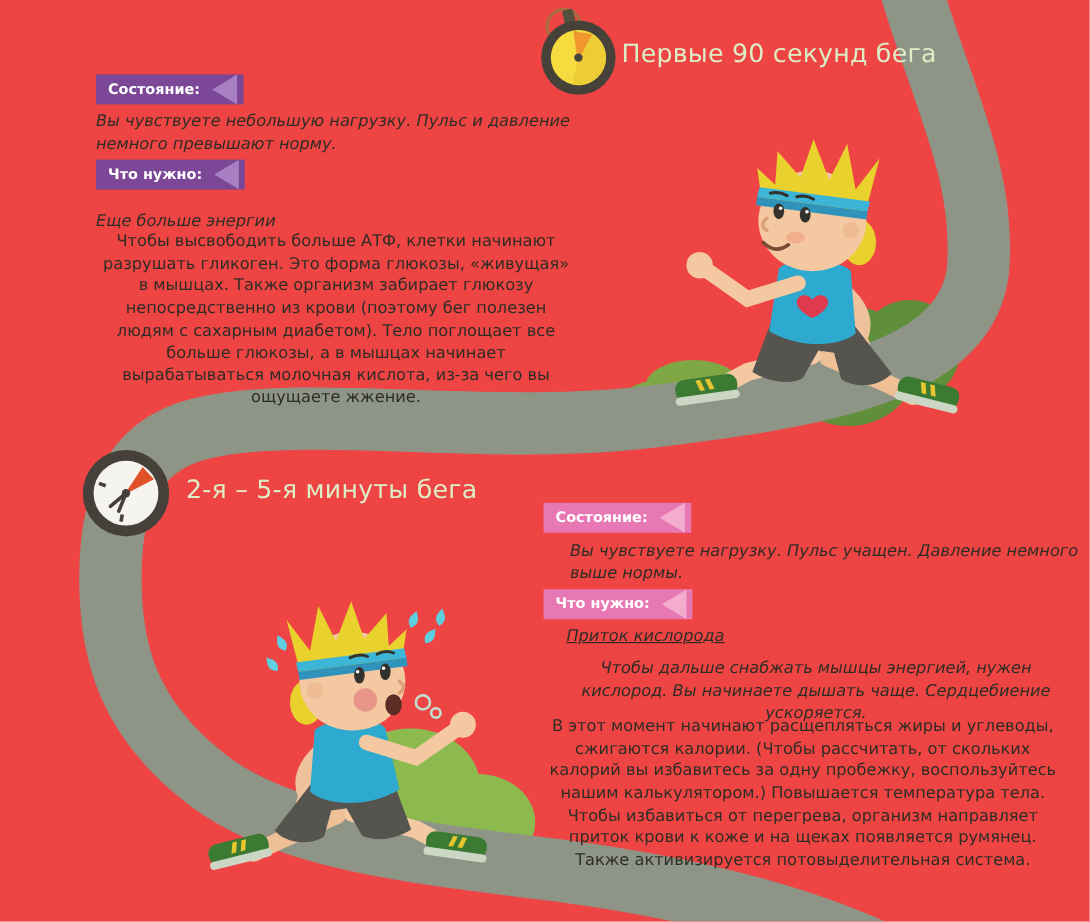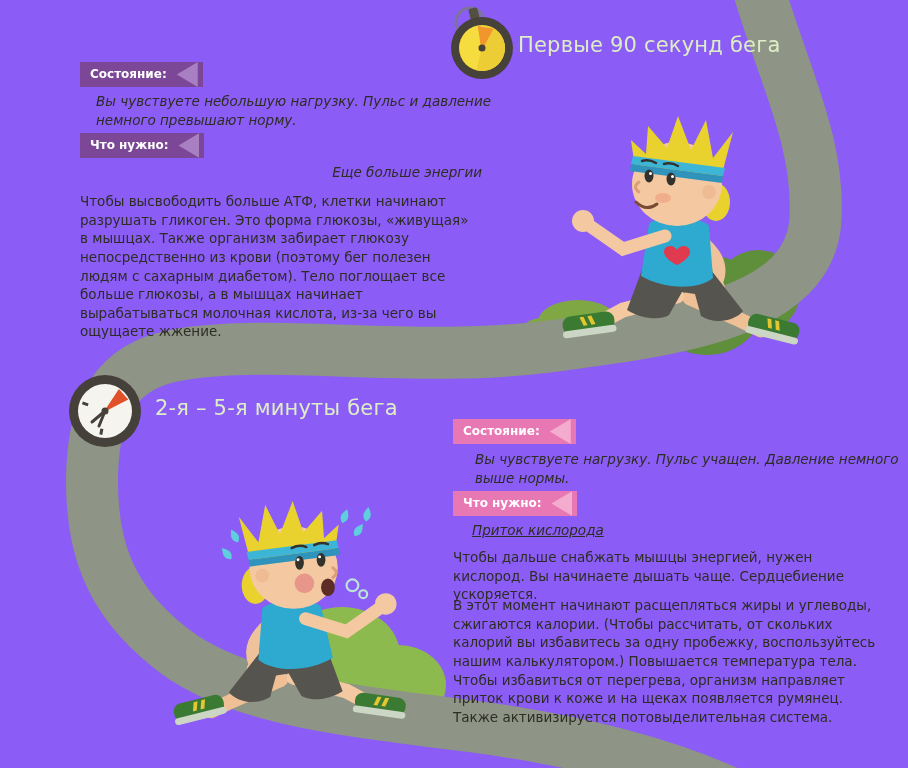--- a/index.html
+++ b/index.html
@@ -1,18 +1,18 @@
 <!DOCTYPE html>
 <html><head>
 <meta charset="utf-8">
 <style>
   html,body{margin:0;padding:0;}
   .canvas{
     position:relative; width:908px; height:768px; overflow:hidden;
-    background:#8b5cf6;
+    background:#ef4444;
     font-family:"DejaVu Sans", sans-serif;
   }
   .scene{position:absolute;left:0;top:0;}
   .hdr{
     position:absolute; color:#ddeec7; font-size:21px; letter-spacing:.2px;
     white-space:nowrap;
   }
   .ribbon{
     position:absolute; height:25px; line-height:25px; color:#ffffff;
     font-weight:bold; font-size:12px; padding:0 36px 0 10px; white-space:nowrap;
@@ -23,21 +23,21 @@
   }
   .ribbon.purple{background:#7b4796;}
   .ribbon.purple::after{background:#a87fc2;}
   .ribbon.pink{background:#e878b4;}
   .ribbon.pink::after{background:#f3abce;}
   .itxt{
     position:absolute; font-style:italic; font-size:13.5px; color:#2d2d24;
     line-height:1.42;
   }
   .btxt{
-    position:absolute; font-size:13.5px; color:#2d2d24; line-height:1.38;
+    position:absolute; font-size:13.5px; color:#2d2d24; line-height:1.38;text-align:center;
   }
 </style>
 </head>
 <body>
 
 <div class="canvas">
 
   <svg class="scene" width="908" height="768" viewBox="0 0 908 768">
     <defs>
       <g id="shoe">
@@ -171,35 +171,35 @@
       <use href="#drop" transform="translate(170,14) rotate(20)" fill="#5fcede"></use>
       <use href="#drop" transform="translate(184,28) rotate(35)" fill="#5fcede"></use>
       <use href="#drop" transform="translate(193,12) rotate(10)" fill="#5fcede"></use>
     </g>
   </svg>
 
   <div class="hdr" style="left:518px; top:33px;">Первые 90 секунд бега</div>
 
   <div class="ribbon purple" style="left:80px; top:62px;">Состояние:</div>
 
-  <div class="itxt" style="left:80px; top:92px; width:402px;margin-left:16px;">Вы чувствуете небольшую нагрузку. Пульс и давление немного превышают норму.</div>
+  <div class="itxt" style="left:80px; top:92px; width:402px;">Вы чувствуете небольшую нагрузку. Пульс и давление немного превышают норму.</div>
 
   <div class="ribbon purple" style="left:80px; top:133px;">Что нужно:</div>
 
-  <div class="itxt" style="left:80px; top:163px; width:402px;text-align:right;">Еще больше энергии</div>
+  <div class="itxt" style="left:80px; top:175px; width:402px;">Еще больше энергии</div>
 
   <div class="btxt" style="left:80px; top:192px; width:400px;">Чтобы высвободить больше АТФ, клетки начинают разрушать гликоген. Это форма глюкозы, «живущая» в мышцах. Также организм забирает глюкозу непосредственно из крови (поэтому бег полезен людям с сахарным диабетом). Тело поглощает все больше глюкозы, а в мышцах начинает вырабатываться молочная кислота, из-за чего вы ощущаете жжение.</div>
 
   <div class="hdr" style="left:155px; top:396px;">2-я – 5-я минуты бега</div>
 
   <div class="ribbon pink" style="left:453px; top:419px;">Состояние:</div>
 
   <div class="itxt" style="left:475px; top:450px; width:428px;">Вы чувствуете нагрузку. Пульс учащен. Давление немного выше нормы.</div>
 
   <div class="ribbon pink" style="left:453px; top:491px;">Что нужно:</div>
 
   <div class="itxt" style="left:472px; top:521px; width:428px;text-decoration:underline;">Приток кислорода</div>
 
-  <div class="btxt" style="left:453px; top:548px; width:430px;">Чтобы дальше снабжать мышцы энергией, нужен кислород. Вы начинаете дышать чаще. Сердцебиение ускоряется.</div>
+  <div class="btxt" style="left:465px; top:548px; width:430px;font-style:italic;">Чтобы дальше снабжать мышцы энергией, нужен кислород. Вы начинаете дышать чаще. Сердцебиение ускоряется.</div>
 
   <div class="btxt" style="left:453px; top:596px; width:432px;">В этот момент начинают расщепляться жиры и углеводы, сжигаются калории. (Чтобы рассчитать, от скольких калорий вы избавитесь за одну пробежку, воспользуйтесь нашим калькулятором.) Повышается температура тела. Чтобы избавиться от перегрева, организм направляет приток крови к коже и на щеках появляется румянец. Также активизируется потовыделительная система.</div>
 
 </div>
 
 </body></html>

